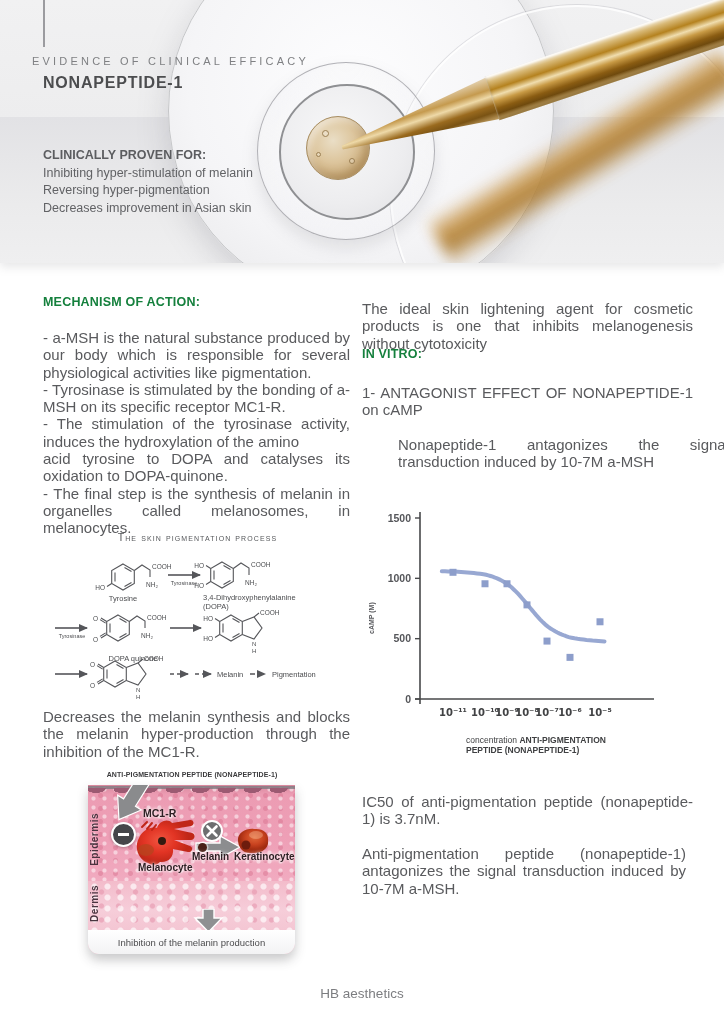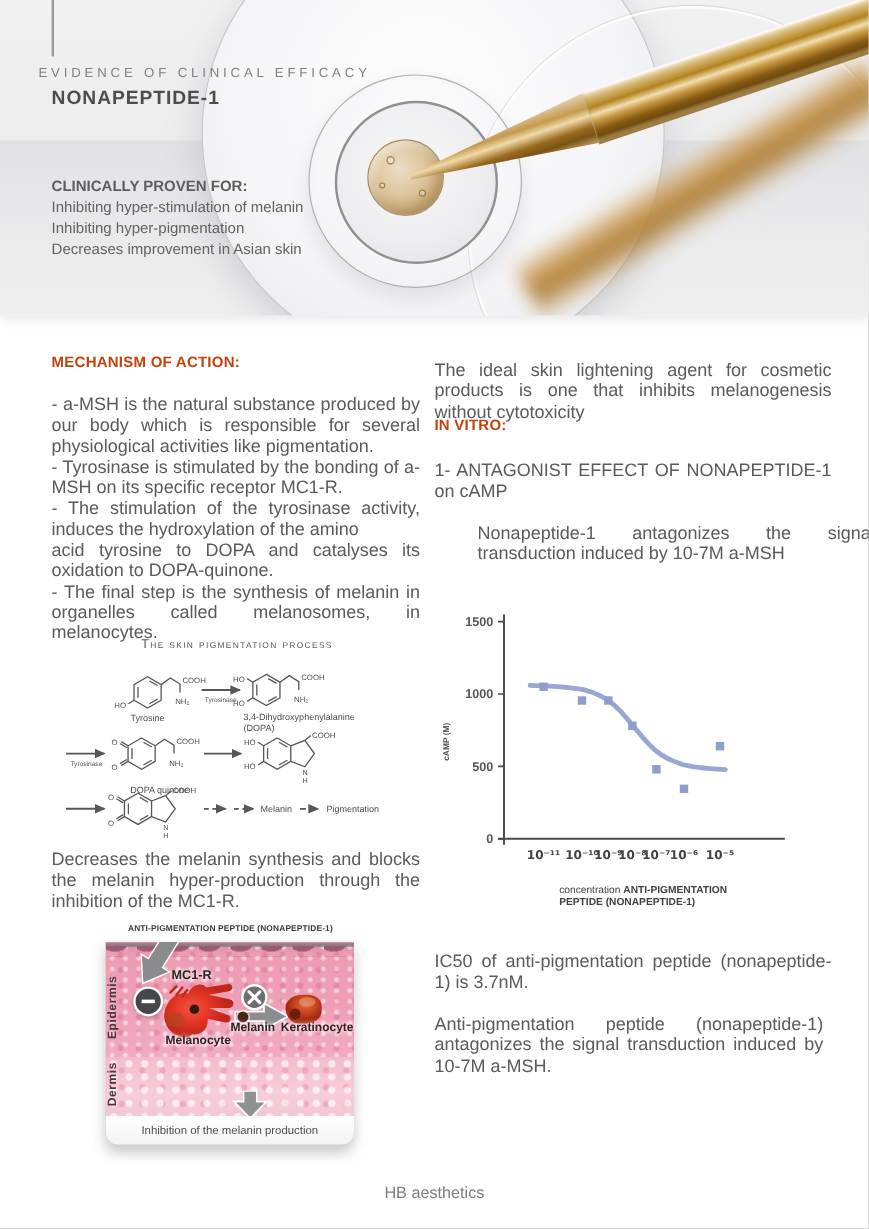--- a/index.html
+++ b/index.html
@@ -44,21 +44,21 @@
         box-shadow:inset 0 2px 2px rgba(255,255,255,.8),inset 0 -2px 3px rgba(90,60,10,.5);}
   .vline{position:absolute;left:43px;top:0;width:2px;height:47px;background:#9b9b9f;}
   .eyebrow{position:absolute;left:32px;top:55px;font-size:11px;letter-spacing:3.2px;
         color:#7f8083;font-weight:500;}
   .hero-title{position:absolute;left:43px;top:74px;font-size:16px;font-weight:700;
         color:#4c4d4f;letter-spacing:.8px;margin:0;}
   .proven{position:absolute;left:43px;top:147px;color:#616265;font-size:12.5px;line-height:17.5px;}
   .proven .ph{font-weight:700;color:#5c5d60;}
 
   
-  .h2{position:absolute;font-size:12.5px;font-weight:700;color:#c2410c;letter-spacing:.2px;}
+  .h2{position:absolute;font-size:12.5px;font-weight:700;color:#15803d;letter-spacing:.2px;}
   .p{position:absolute;font-size:15px;line-height:17.3px;color:#595a5d;text-align:justify;}
   .pre{white-space:pre-line;}
 
   
   .diagram{position:absolute;left:45px;top:531px;width:305px;}
   .diagram-title{font-variant:small-caps;text-align:center;font-size:10.5px;letter-spacing:1.1px;
         color:#55575a;font-weight:500;margin-bottom:7px;}
   .diagram svg text{fill:#4b4c4f;}
 
   
@@ -124,21 +124,21 @@
     <div class="pipette">
       <div class="pip-cone"></div>
       <div class="pip-tube"></div>
     </div>
     <div class="vline"></div>
     <div class="eyebrow">EVIDENCE OF CLINICAL EFFICACY</div>
     <h1 class="hero-title">NONAPEPTIDE-1</h1>
     <div class="proven">
       <div class="ph">CLINICALLY PROVEN FOR:</div>
       <div>Inhibiting hyper-stimulation of melanin</div>
-      <div>Inhibiting hyper-pigmentation</div>
+      <div>Reversing hyper-pigmentation</div>
       <div>Decreases improvement in Asian skin</div>
     </div>
   </div>
 
   <div class="h2" style="left:43px;top:295px;">MECHANISM OF ACTION:</div>
   <div class="p pre" style="left:43px;top:329px;width:307px;">- a-MSH is the natural substance produced by our body which is responsible for several physiological activities like pigmentation.
 - Tyrosinase is stimulated by the bonding of a-MSH on its specific receptor MC1-R.
 - The stimulation of the tyrosinase activity, induces the hydroxylation of the amino
 acid tyrosine to DOPA and catalyses its oxidation to DOPA-quinone.
 - The final step is the synthesis of melanin in organelles called melanosomes, in melanocytes.</div>

